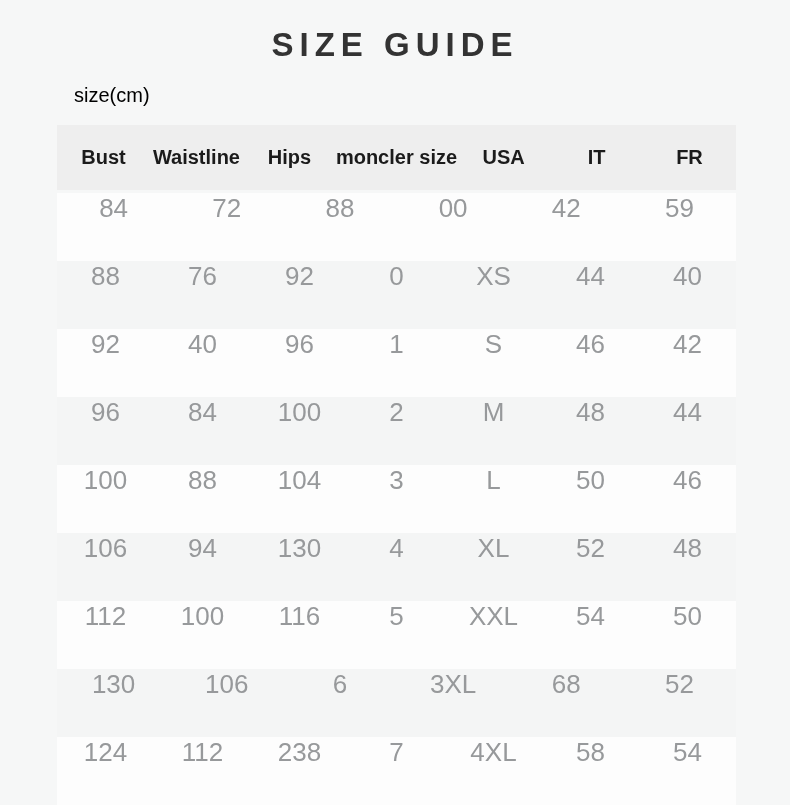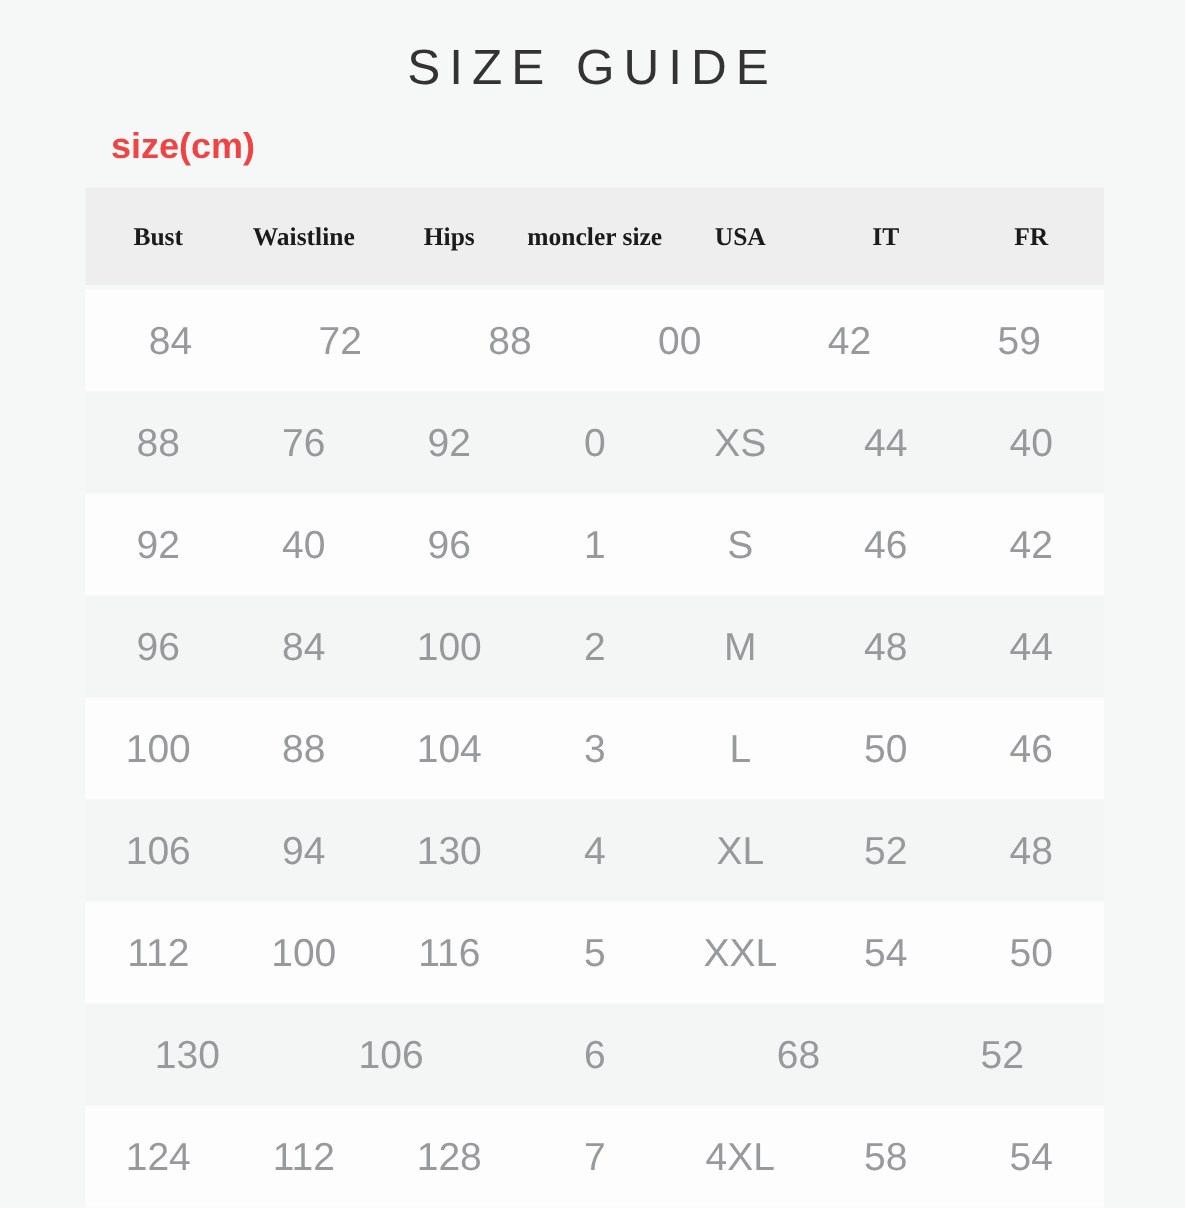--- a/index.html
+++ b/index.html
@@ -19,55 +19,53 @@
     font-family:"Liberation Sans", sans-serif;
     overflow:hidden;
   }
   .page-title{
     position:absolute;
     top:26px;
     left:0;
     width:100%;
     text-align:center;
     font-size:33px;
-    font-weight:400;
+    font-weight:700;
     letter-spacing:6px;
     color:var(--title-text);
   }
   .unit-label{
     position:absolute;
     top:84px;
     left:74px;
-    font-size:24px;
-    font-weight:700;
-    color:#ef4444;
+    font-size:20px;
+    font-weight:400;
+    color:#000000;
   }
   .size-table{
     position:absolute;
     top:125px;
     left:57px;
     width:679px;
   }
   .thead{
     display:flex;
     height:65px;
     align-items:center;
     background:var(--header-bg);
     margin-bottom:3px;
   }
   .thead .cell{
-    font-size:17px;
+    font-size:20px;
     font-weight:700;
     color:var(--header-text);
-    font-family:Liberation Serif, serif;
   }
   .row{
     display:flex;
     height:68px;
-    align-items:center;
   }
   .row.odd{background:var(--row-odd-bg);}
   .row.even{background:var(--row-even-bg);}
   .row .cell{
     font-size:26px;
     font-weight:300;
     color:var(--cell-text);
   }
   .cell{
     flex:1;
@@ -151,26 +149,27 @@
         <div class="cell">116</div>
         <div class="cell">5</div>
         <div class="cell">XXL</div>
         <div class="cell">54</div>
         <div class="cell">50</div>
       </div>
       <div class="row even">
         <div class="cell">130</div>
         <div class="cell">106</div>
         <div class="cell">6</div>
+        <div class="cell">3XL</div>
         <div class="cell">68</div>
         <div class="cell">52</div>
       </div>
       <div class="row odd">
         <div class="cell">124</div>
         <div class="cell">112</div>
-        <div class="cell">128</div>
+        <div class="cell">238</div>
         <div class="cell">7</div>
         <div class="cell">4XL</div>
         <div class="cell">58</div>
         <div class="cell">54</div>
       </div>
     </div>
 </div>
 
 </body></html>

